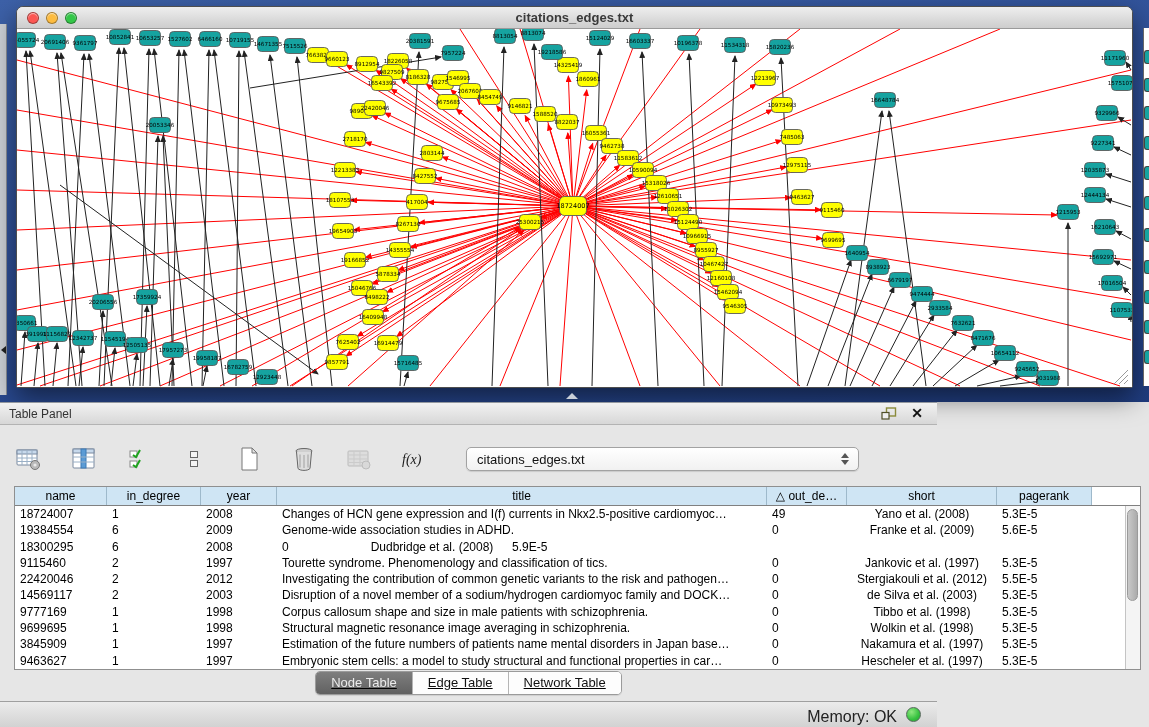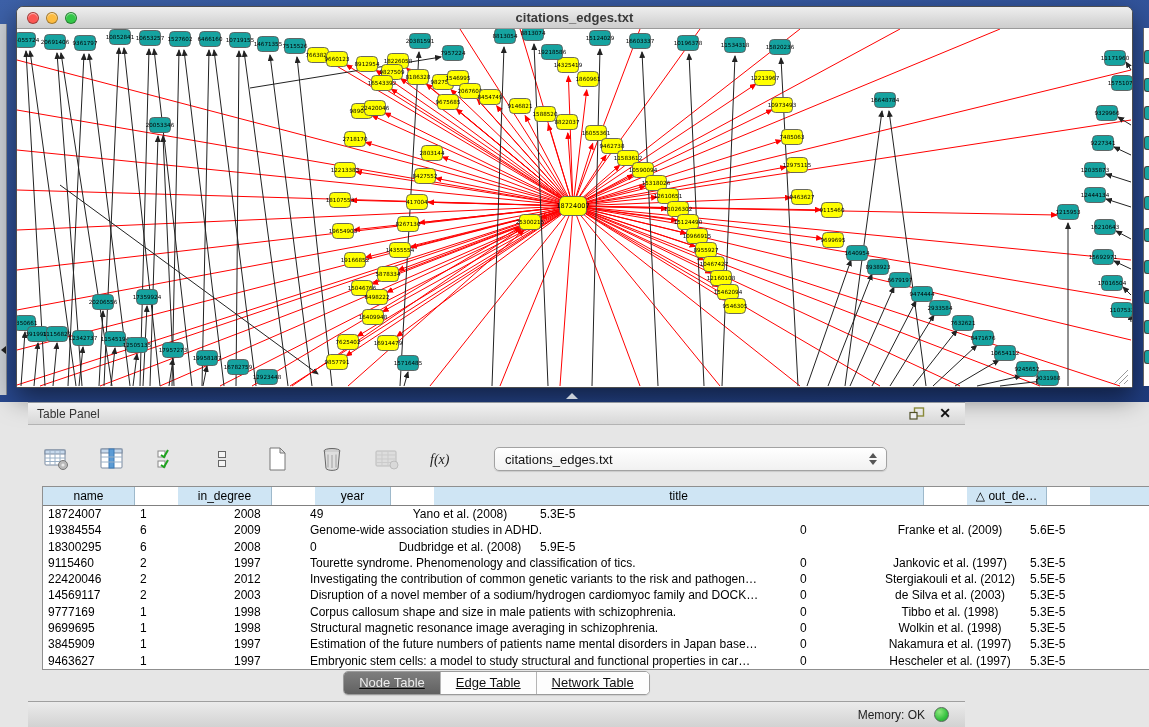--- a/index.html
+++ b/index.html
@@ -31,21 +31,21 @@
   .right-sliver { position:absolute; left:1143px; top:28px; width:6px; height:358px;
     background:#fff; border-left:1px solid #666; }
   .sliver-chip { position:absolute; left:0; width:6px; height:14px;
     background:#16a3a0; border:1px solid #444; border-right:none; border-radius:3px 0 0 3px; }
   .splitter-handle { position:absolute; left:566px; top:393px; width:0; height:0;
     border-left:6px solid transparent; border-right:6px solid transparent;
     border-bottom:6px solid #c9cfd8; }
 
   
   .table-panel { position:absolute; left:0; top:402px; width:937px; height:325px;
-    background:#e6e6e6;margin-left:28px; }
+    background:#e6e6e6; }
   .panel-titlebar { position:relative; height:23px;
     background:linear-gradient(#f2f2f2,#d7d7d7);
     border-top:1px solid #93989f; border-bottom:1px solid #b3b3b3; }
   .panel-title { position:absolute; left:9px; top:4px; font-size:12px; color:#333; }
   .float-icon { position:absolute; right:40px; top:4px; cursor:default; }
   .close-x { position:absolute; right:14px; top:2px; font-size:14px; font-weight:bold; color:#111; }
 
   .toolbar { position:absolute; left:14px; top:40px; height:34px; display:flex;
     align-items:center; gap:25px; }
   .tool-btn { width:30px; height:28px; display:flex; align-items:center;
@@ -55,21 +55,21 @@
     border-radius:5px; box-shadow:0 1px 1px rgba(0,0,0,.12); }
   .net-select .val { position:absolute; left:10px; top:4px; font-size:13px; color:#111; }
   .stepper { position:absolute; right:9px; top:5px; display:flex; flex-direction:column; gap:2px; }
   .stepper i { display:block; width:0; height:0; border-left:4px solid transparent;
     border-right:4px solid transparent; }
   .stepper .up { border-bottom:5px solid #555; }
   .stepper .dn { border-top:5px solid #555; }
 
   .table-wrap { position:absolute; left:14px; top:84px; width:1127px; height:184px;
     background:#fff; border:1px solid #8f8f8f; overflow:hidden; }
-  .thead { display:flex; height:19px; border-bottom:1px solid #808080;gap:43px; }
+  .thead { display:flex; height:19px; border-bottom:1px solid #808080; }
   .th { background:#cfe5f4; border-right:1px solid #9eb9cb; font-size:12px;
     color:#000; text-align:center; line-height:18px; overflow:hidden; white-space:nowrap; flex:none; }
   .tr { display:flex; height:16.3px; }
   .td { font-size:12px; line-height:16.3px; color:#000; overflow:hidden;
     white-space:nowrap; flex:none; padding:0 5px; }
   .vscroll { position:absolute; right:0; top:19px; bottom:0; width:15px;
     background:#f4f4f4; border-left:1px solid #c4c4c4; }
   .vthumb { position:absolute; left:1px; top:3px; width:11px; height:92px;
     background:linear-gradient(90deg,#c9c9c9,#ababab); border-radius:6px; border:1px solid #9a9a9a; }
 
@@ -77,21 +77,21 @@
     justify-content:center; }
   .seg { display:flex; border:1px solid #9b9b9b; border-radius:5px; overflow:hidden;
     background:#fff; box-shadow:0 1px 1px rgba(0,0,0,.1);text-decoration:underline; }
   .seg-btn { font-size:13px; padding:3px 15px; color:#111; background:#fdfdfd;
     border-left:1px solid #b5b5b5; line-height:16px; }
   .seg-btn:first-child { border-left:none; }
   .seg-btn.active { background:linear-gradient(#7e7e7e,#616161); color:#ececec; }
 
   .statusbar { position:absolute; left:0; bottom:0; width:100%; height:26px;
     background:linear-gradient(#ebebeb,#d2d2d2); border-top:1px solid #9f9f9f; }
-  .mem { position:absolute; right:40px; top:6px; font-size:12px; color:#222; }
+  .mem { position:absolute; right:40px; top:6px; font-size:16px; color:#222; }
   .mem-dot { position:absolute; right:16px; top:5px; width:15px; height:15px;
     border-radius:50%; border:1px solid #55695a;
     background:radial-gradient(circle at 35% 30%,#8ee87e,#35c13f 60%,#27a332); }
 </style>
 </head>
 <body>
 
 <div class="desktop">
   <div class="left-strip">
     <div class="collapse-arrow"></div>
@@ -616,20 +616,21 @@
         <div class="th" style="width: 490px;">title</div>
         <div class="th" style="width: 80px;">△ out_de…</div>
         <div class="th" style="width: 150px;">short</div>
         <div class="th" style="width: 95px;">pagerank</div>
       </div>
     <div id="tbody">
         <div class="tr">
           <div class="td" style="width: 92px; text-align: left;">18724007</div>
           <div class="td" style="width: 94px; text-align: left;">1</div>
           <div class="td" style="width: 76px; text-align: left;">2008</div>
+          <div class="td" style="width: 490px; text-align: left;">Changes of HCN gene expression and I(f) currents in Nkx2.5-positive cardiomyoc…</div>
           <div class="td" style="width: 80px; text-align: left;">49</div>
           <div class="td" style="width: 150px; text-align: center;">Yano et al. (2008)</div>
           <div class="td" style="width: 95px; text-align: left;">5.3E-5</div>
         </div>
         <div class="tr">
           <div class="td" style="width: 92px; text-align: left;">19384554</div>
           <div class="td" style="width: 94px; text-align: left;">6</div>
           <div class="td" style="width: 76px; text-align: left;">2009</div>
           <div class="td" style="width: 490px; text-align: left;">Genome-wide association studies in ADHD.</div>
           <div class="td" style="width: 80px; text-align: left;">0</div>

